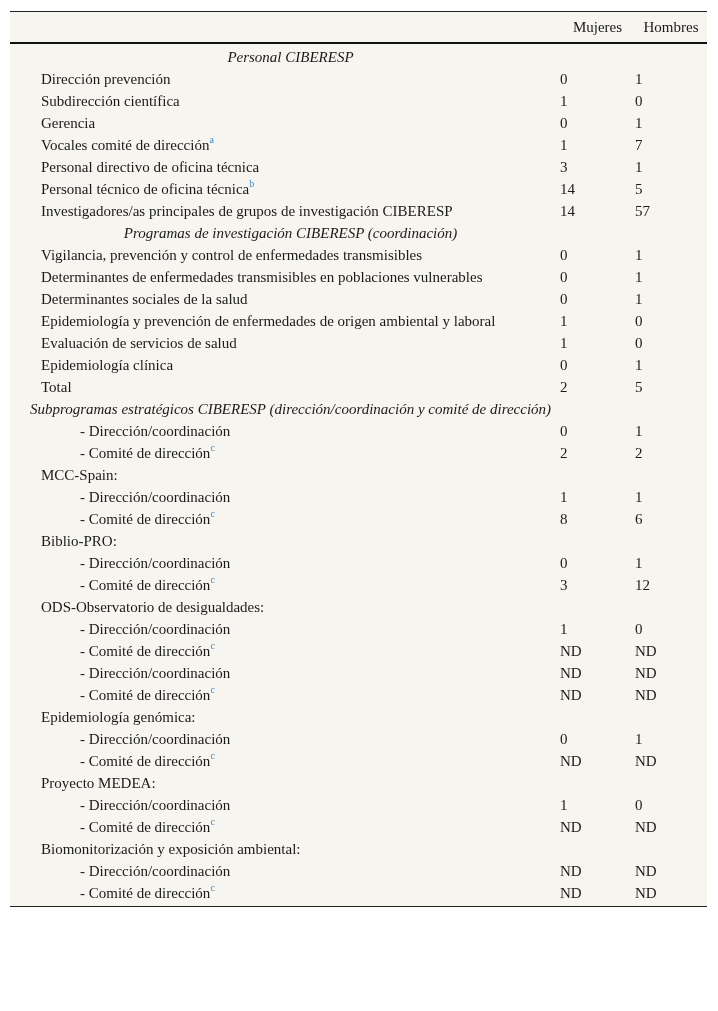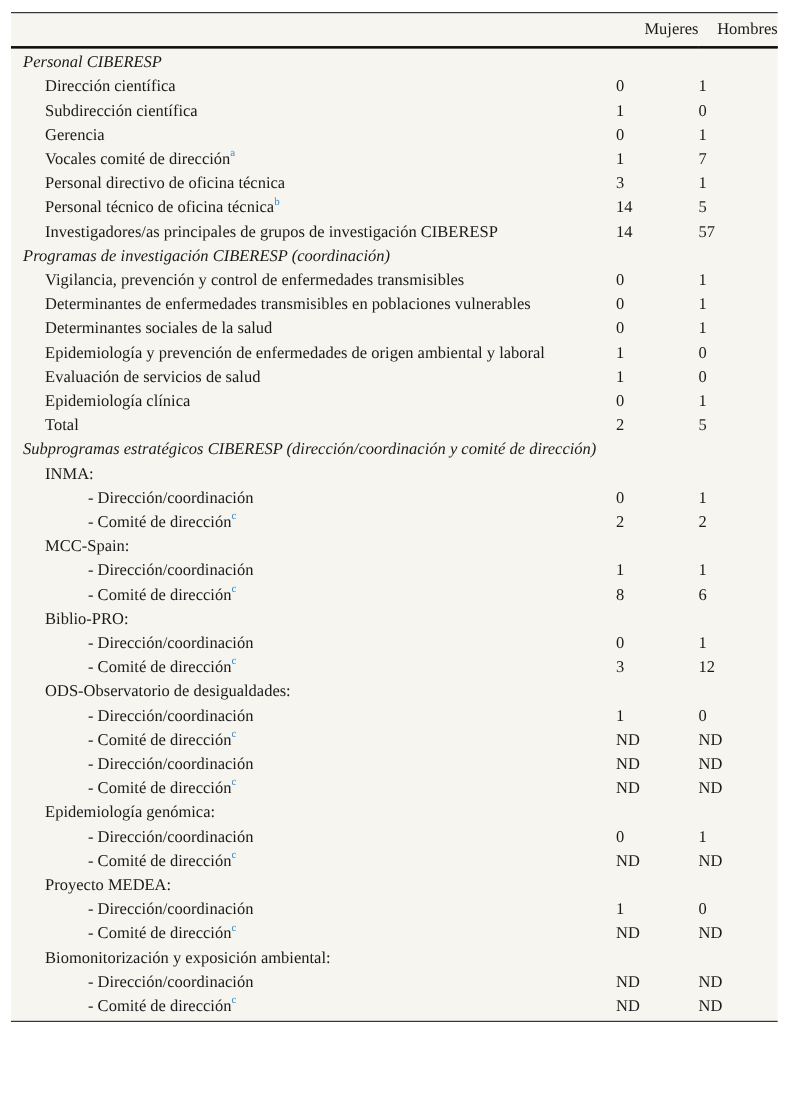--- a/index.html
+++ b/index.html
@@ -24,38 +24,39 @@
       border-bottom: 1px solid #222;
     }
     table {
       border-collapse: collapse;
       width: 100%;
       font-size: 15px;
       line-height: 22px;
     }
     thead th {
       font-weight: normal;
-      text-align: right;
+      text-align: center;
       height: 30px;
       padding: 0;
       vertical-align: middle;
       border-bottom: 2px solid #111;
     }
     td {
       padding: 0;
       height: 22px;
       vertical-align: middle;
       white-space: nowrap;
     }
     .col-label { width: 550px; }
     .col-m { width: 75px; }
     .col-h { width: 72px; }
     .section td.label {
       font-style: italic;
       padding-left: 11px;
+      text-align: center;
     }
     .lvl1 td.label { padding-left: 31px; }
     .lvl2 td.label { padding-left: 70px; }
     sup.fn {
       color: #3a8fcf;
       font-size: 10px;
       line-height: 0;
       vertical-align: super;
       position: relative;
       top: -1px;
@@ -75,21 +76,21 @@
         <th class="col-h">Hombres</th>
       </tr>
     </thead>
     <tbody id="table-body">
         <tr class="section">
           <td class="label"><span>Personal CIBERESP</span></td>
           <td></td>
           <td></td>
         </tr>
         <tr class="lvl1">
-          <td class="label"><span>Dirección científica</span></td>
+          <td class="label"><span>Dirección prevención</span></td>
           <td>0</td>
           <td>1</td>
         </tr>
         <tr class="lvl1">
           <td class="label"><span>Subdirección científica</span></td>
           <td>1</td>
           <td>0</td>
         </tr>
         <tr class="lvl1">
           <td class="label"><span>Gerencia</span></td>
@@ -151,25 +152,20 @@
           <td>0</td>
           <td>1</td>
         </tr>
         <tr class="lvl1">
           <td class="label"><span>Total</span></td>
           <td>2</td>
           <td>5</td>
         </tr>
         <tr class="section">
           <td class="label"><span>Subprogramas estratégicos CIBERESP (dirección/coordinación y comité de dirección)</span></td>
-          <td></td>
-          <td></td>
-        </tr>
-        <tr class="lvl1">
-          <td class="label"><span>INMA:</span></td>
           <td></td>
           <td></td>
         </tr>
         <tr class="lvl2">
           <td class="label"><span>- Dirección/coordinación</span></td>
           <td>0</td>
           <td>1</td>
         </tr>
         <tr class="lvl2">
           <td class="label"><span>- Comité de dirección</span><sup class="fn" style="color: rgb(58, 143, 207);">c</sup></td>

